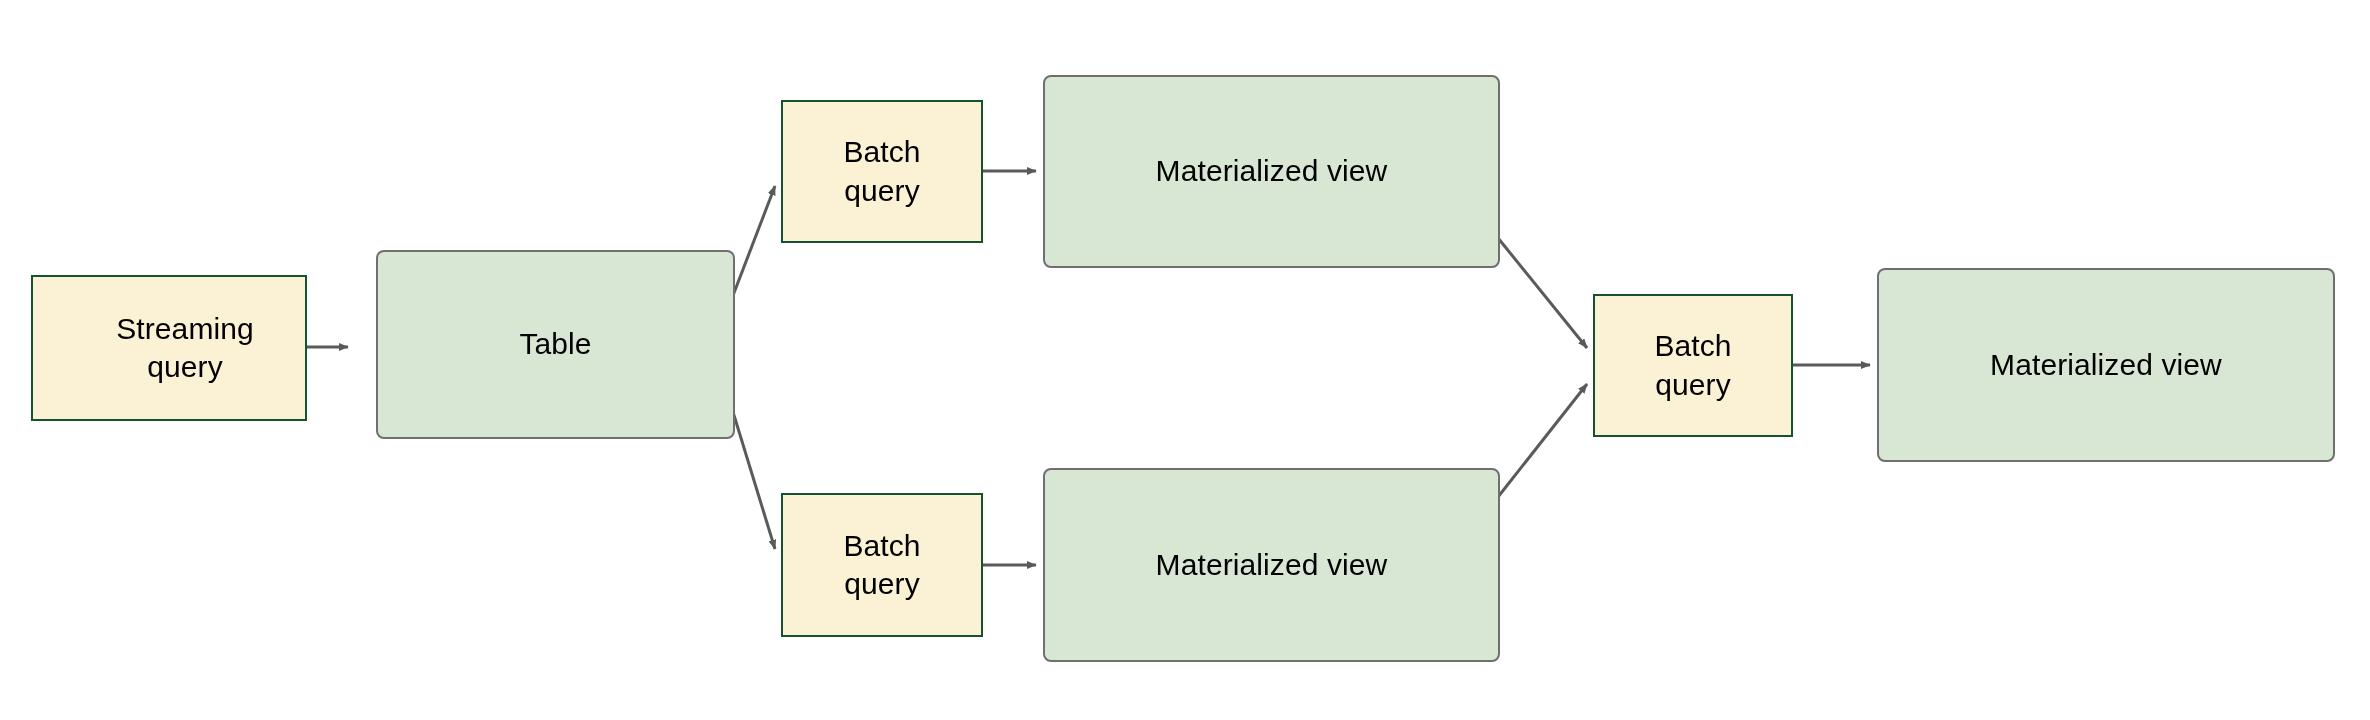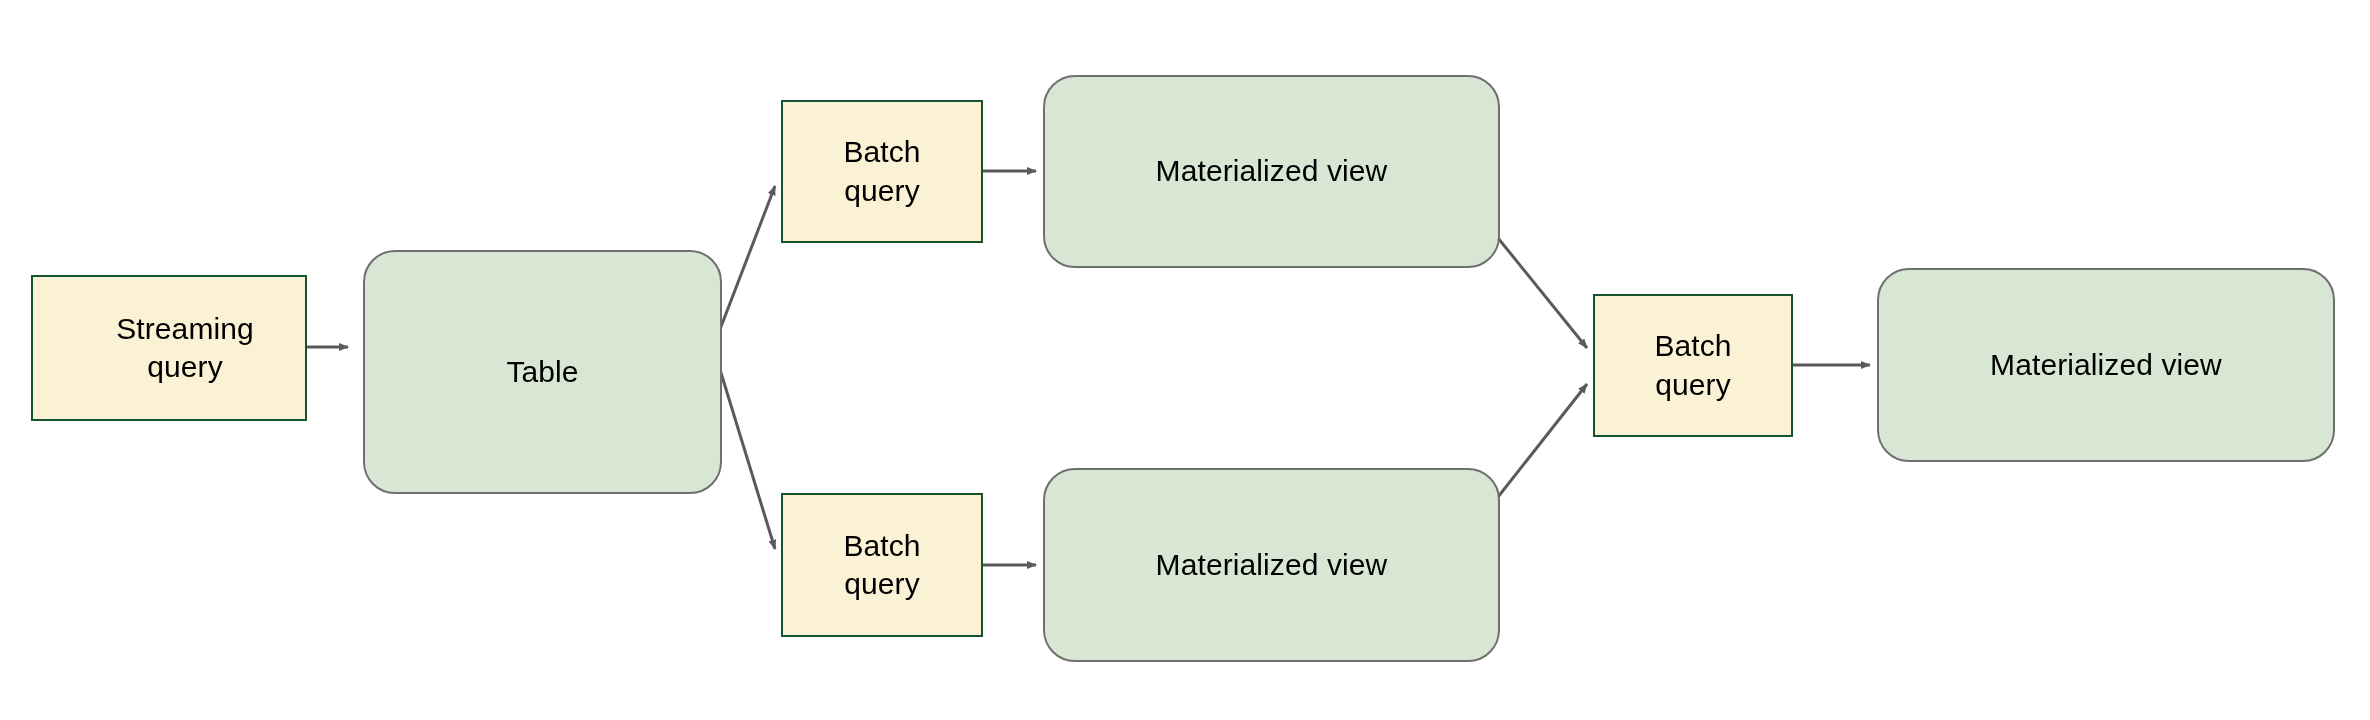--- a/index.html
+++ b/index.html
@@ -38,21 +38,21 @@
     z-index: 2;
   }
   .node-process {
     background: #fbf2d5;
     border: 2px solid #14532d;
     border-radius: 0;
   }
   .node-store {
     background: #d8e7d4;
     border: 2px solid #6f6f6f;
-    border-radius: 32px;
+    border-radius: 8px;
   }
   .node-label {
     display: block;
     white-space: pre-line;
     padding: 0 6px;
   }
 </style>
 </head>
 <body>
 
@@ -74,21 +74,21 @@
       <line x1="1498" y1="497" x2="1587" y2="384" marker-end="url(#arrowhead)"></line>
       <line x1="1793" y1="365" x2="1870" y2="365" marker-end="url(#arrowhead)"></line>
     </g>
   </svg>
 
   <div class="node node-process" style="left:31px; top:275px; width:276px; height:146px;padding-left:32px;">
     <span class="node-label">Streaming
 query</span>
   </div>
 
-  <div class="node node-store" style="left:363px; top:250px; width:359px; height:244px;">
+  <div class="node node-store" style="left:376px; top:250px; width:359px; height:189px;">
     <span class="node-label">Table</span>
   </div>
 
   <div class="node node-process" style="left:781px; top:100px; width:202px; height:143px;">
     <span class="node-label">Batch
 query</span>
   </div>
 
   <div class="node node-store" style="left:1043px; top:75px; width:457px; height:193px;">
     <span class="node-label">Materialized view</span>

